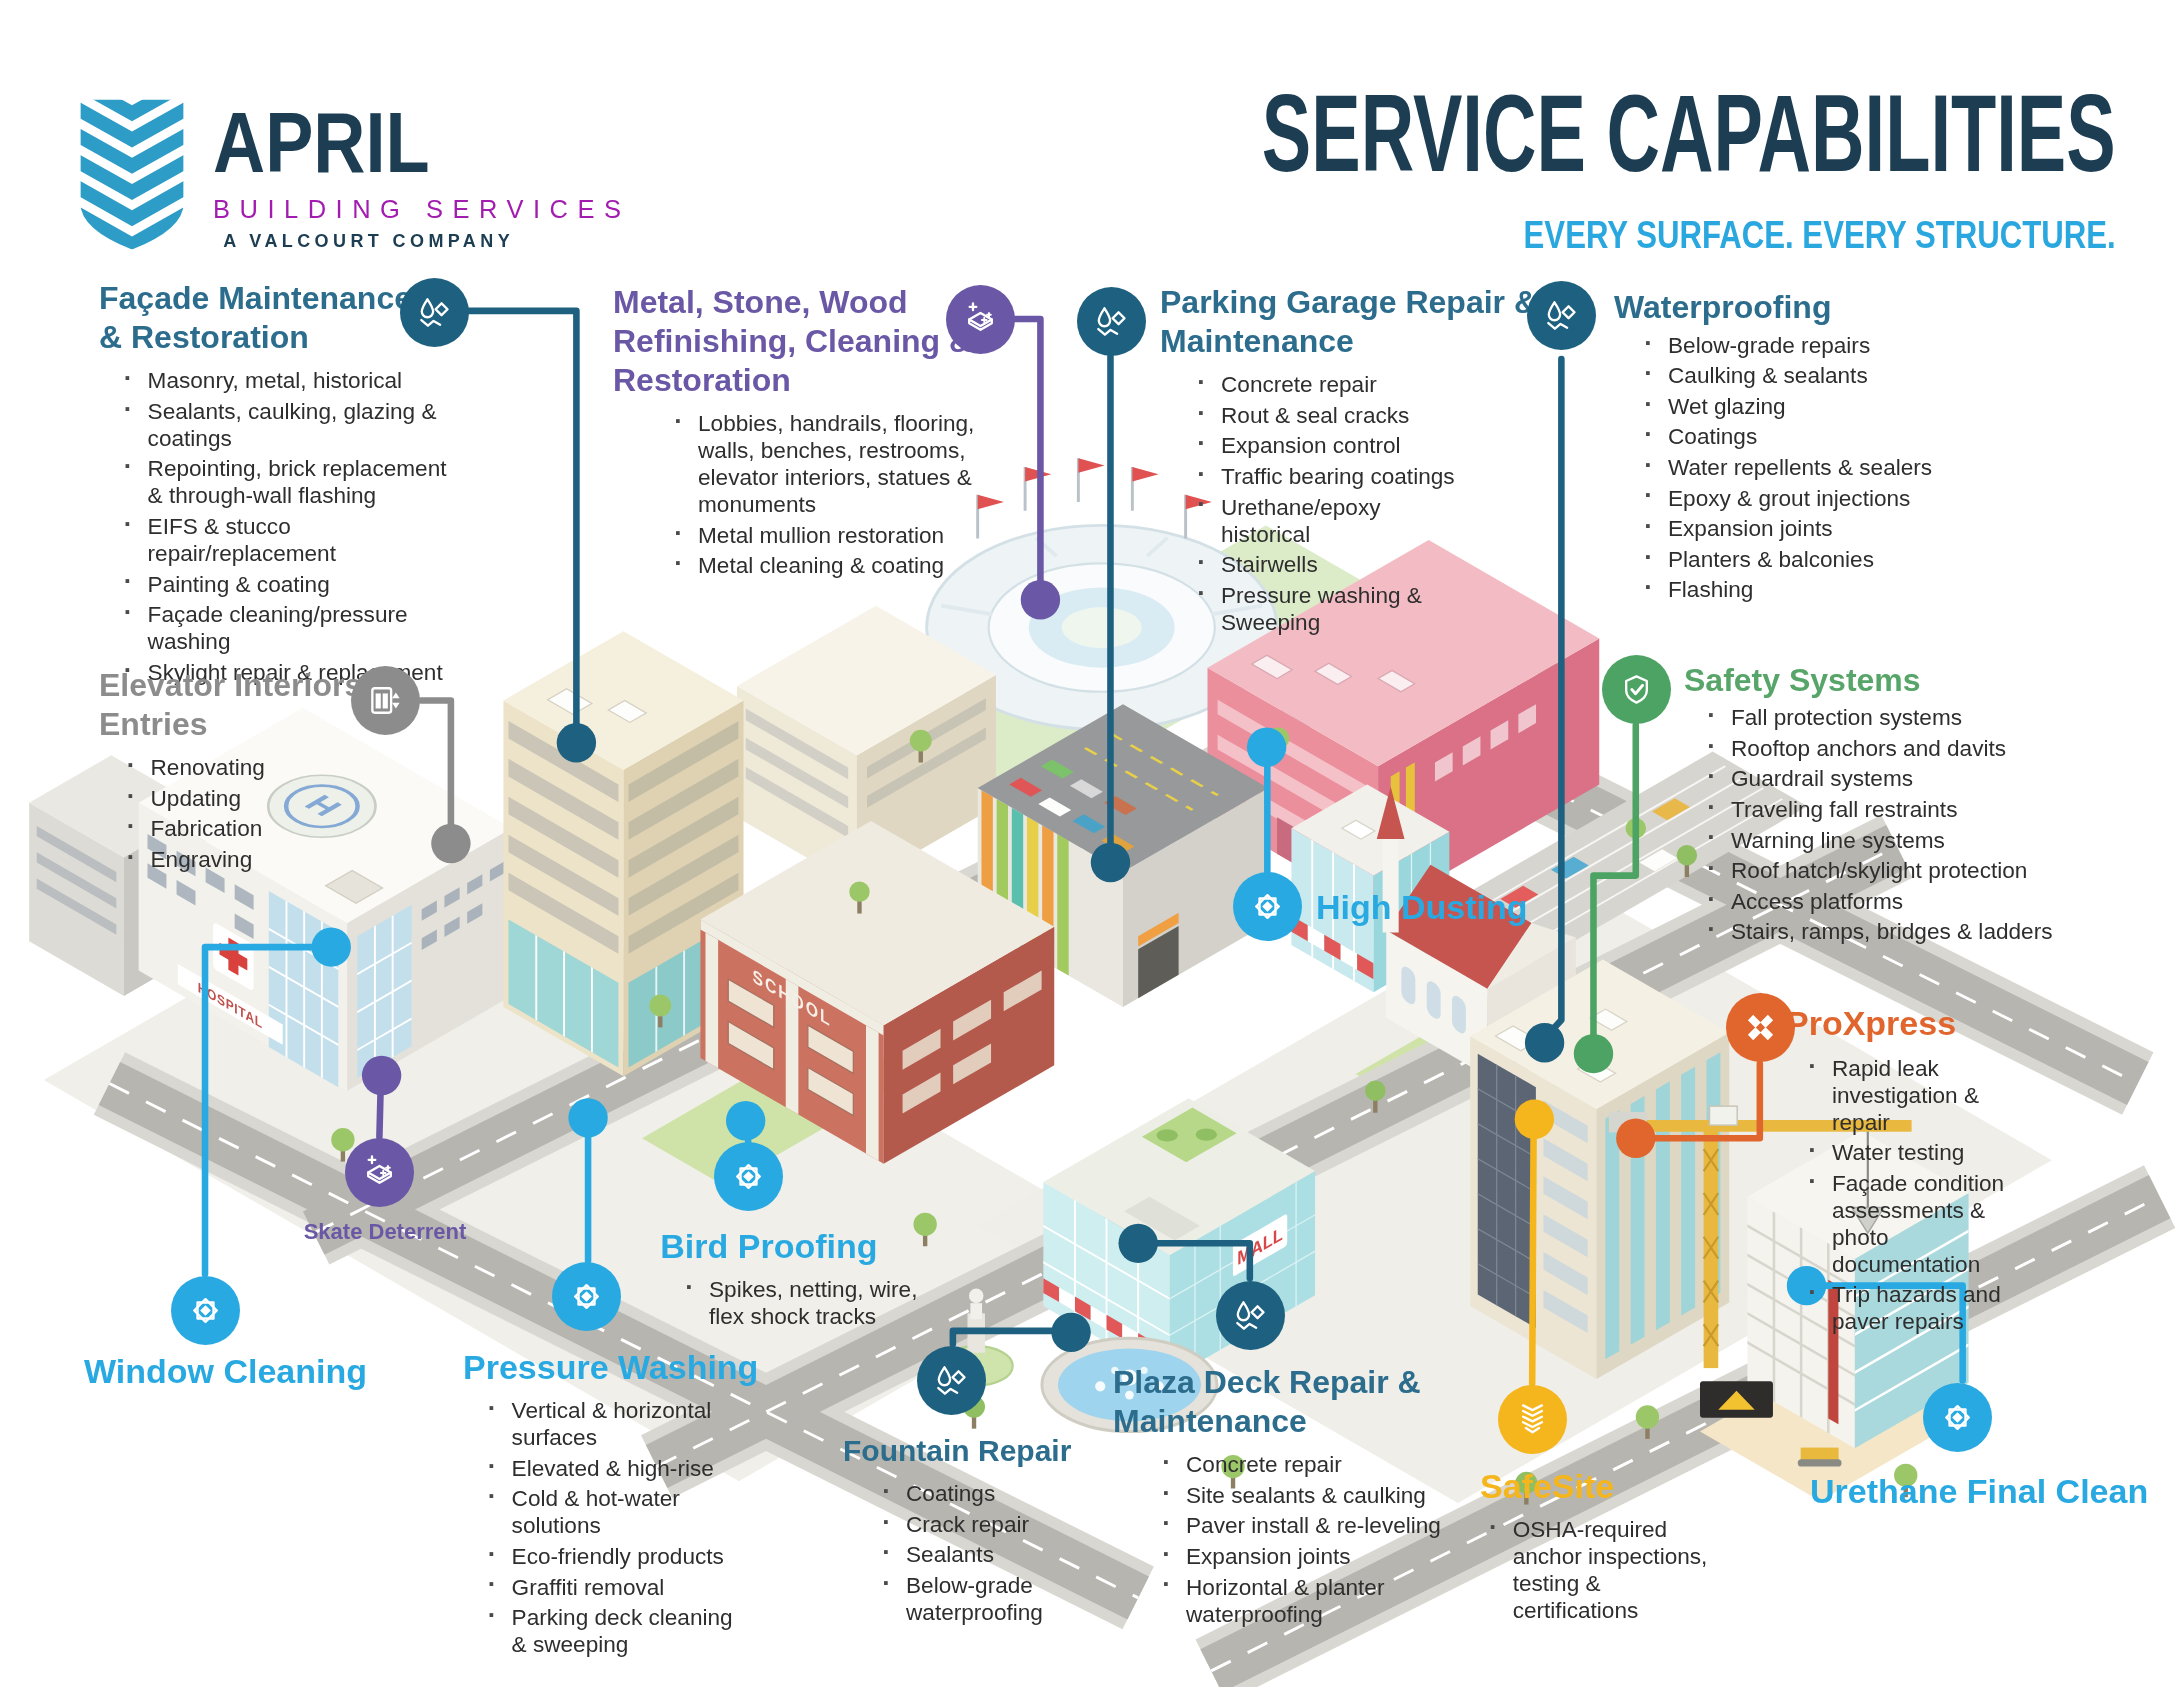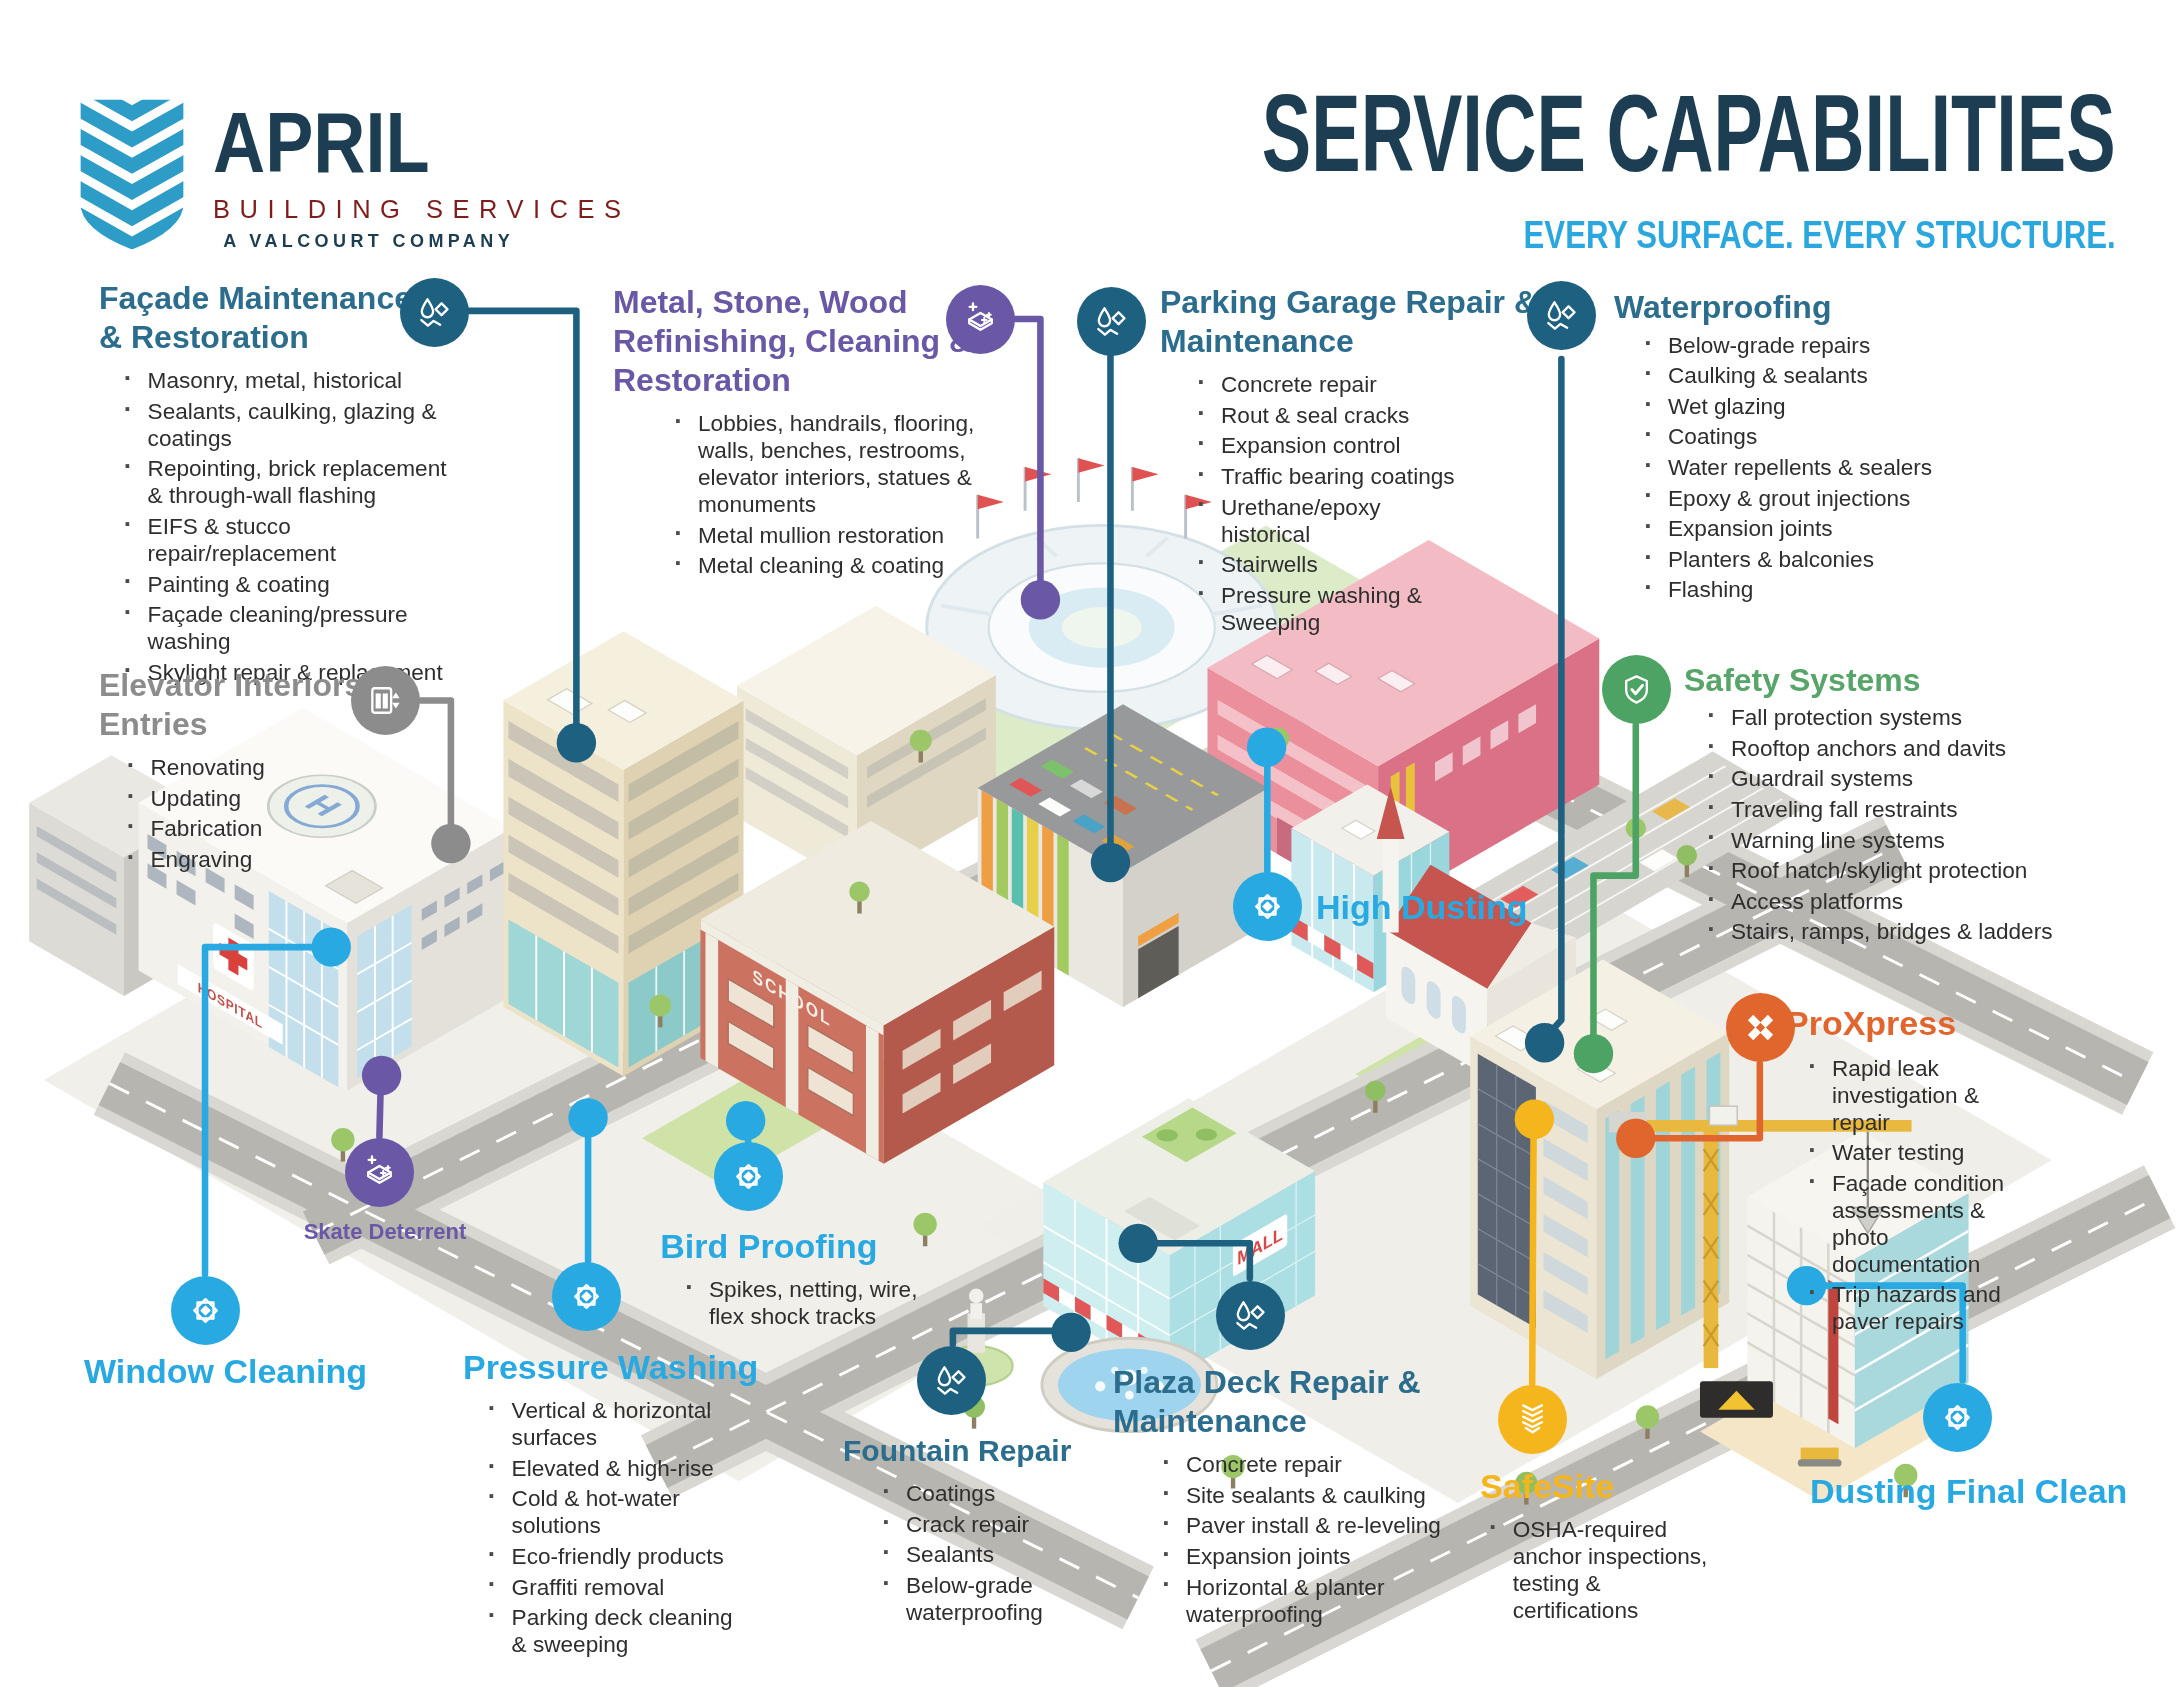--- a/index.html
+++ b/index.html
@@ -547,21 +547,21 @@
       <polygon points="10,10 81,50 152,10 152,32 81,72 10,32" fill="#2d9dc8"></polygon>
       <polygon points="10,46 81,86 152,46 152,68 81,108 10,68" fill="#2d9dc8"></polygon>
       <polygon points="10,82 81,122 152,82 152,104 81,144 10,104" fill="#2d9dc8"></polygon>
       <polygon points="10,118 81,158 152,118 152,140 81,180 10,140" fill="#2d9dc8"></polygon>
       <polygon points="10,154 81,194 152,154 152,176 81,216 10,176" fill="#2d9dc8"></polygon>
     </g>
   </svg>
 </div>
 <div class="hdr" style="left:213px;top:99px;">
   <div class="brand" style="--accent: #1c3d52; color: rgb(28, 61, 82);">APRIL</div>
-  <div class="brand-sub" style="--accent: #1c3d52; color: #7f1d1d;">BUILDING SERVICES</div>
+  <div class="brand-sub" style="--accent: #1c3d52; color: #a21caf;">BUILDING SERVICES</div>
   <div class="brand-tag" style="--accent: #1c3d52; color: rgb(28, 61, 82);">A VALCOURT COMPANY</div>
 </div>
 <div class="hdr" style="right:67px;top:79px;text-align:right;">
   <div class="title" style="--accent: #1c3d52; color: rgb(28, 61, 82);">SERVICE CAPABILITIES</div>
   <div class="subtitle" style="margin-top: 26px; --accent: #2aa7de; color: rgb(42, 167, 222);">EVERY SURFACE. EVERY STRUCTURE.</div>
 </div>
 
 <div class="callout" style="left: 99px; top: 279px; width: 409px; --accent: #2c6c8c; color: rgb(44, 108, 140);">
   <span class="badge" style="left: 301px; top: -1.5px; --accent: #1e607f; color: rgb(30, 96, 127);">
     <svg viewBox="-50 -50 100 100" fill="none" stroke="#fff" stroke-width="5" stroke-linejoin="round" stroke-linecap="round">
@@ -820,17 +820,17 @@
 </div>
 
 <div class="callout" style="left: 1810px; top: 1383px; width: 321px; --accent: #29a9e1; color: rgb(41, 169, 225);">
   <span class="badge" style="left: 113px; top: 0px; --accent: #29a9e1; color: rgb(41, 169, 225);">
     <svg viewBox="-50 -50 100 100" fill="none" stroke="#fff" stroke-width="5" stroke-linejoin="round">
       <rect x="-17" y="-17" width="34" height="34"></rect>
           <rect x="-17" y="-17" width="34" height="34" transform="rotate(45)"></rect>
       <rect x="-8" y="-8" width="16" height="16" transform="rotate(45)" fill="#fff" stroke="none"></rect>
     </svg>
   </span>
-  <h3 class="nw" style="padding-top:89px;font-size:34px;">Dusting Final Clean</h3>
+  <h3 class="nw" style="padding-top:89px;font-size:34px;">Urethane Final Clean</h3>
 </div>
 
 </div>
 
 
 </body></html>

